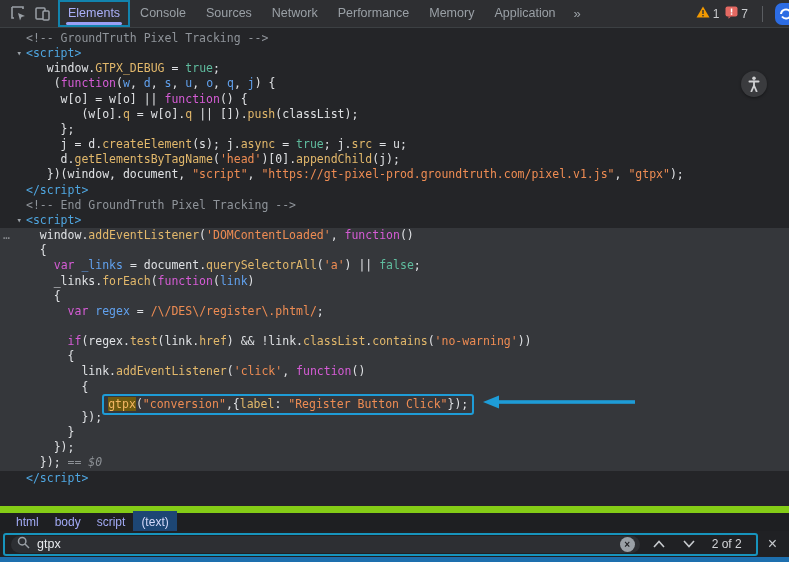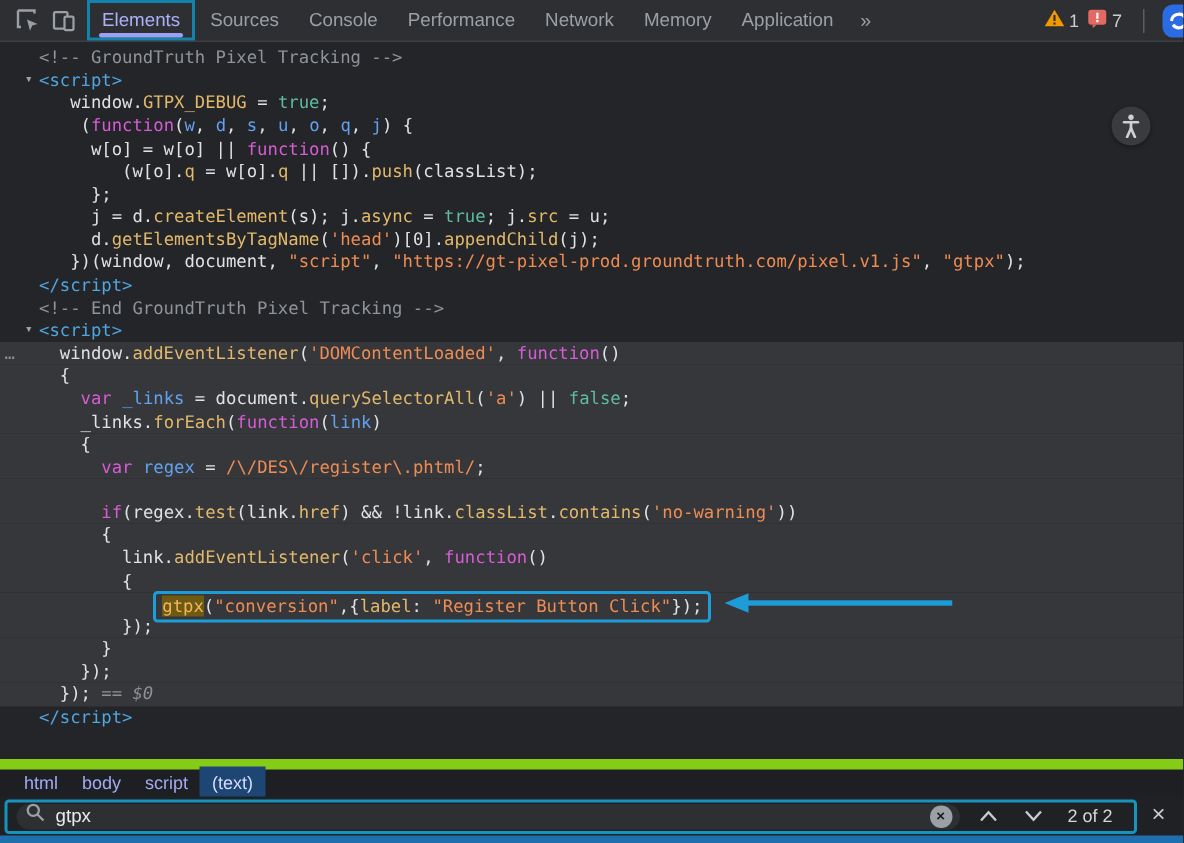--- a/index.html
+++ b/index.html
@@ -84,24 +84,24 @@
       </svg>
     </div>
     <div class="tool-icon">
       <svg width="17" height="17" viewBox="0 0 17 17">
         <rect x="2" y="3" width="9" height="11" rx="1" stroke="#9aa0a6" stroke-width="1.5" fill="none"></rect>
         <rect x="9" y="6" width="6" height="9" rx="1" fill="#2e2f32" stroke="#9aa0a6" stroke-width="1.5"></rect>
       </svg>
     </div>
     <div class="tabs">
       <div class="tab active">Elements</div>
+      <div class="tab">Console</div>
       <div class="tab">Sources</div>
-      <div class="tab">Console</div>
+      <div class="tab">Network</div>
       <div class="tab">Performance</div>
-      <div class="tab">Network</div>
       <div class="tab">Memory</div>
       <div class="tab">Application</div>
       <div class="tab-more">»</div>
     </div>
     <div class="toolbar-right">
       <div class="badge">
         <span>
           <svg width="14" height="12" viewBox="0 0 14 12">
             <polygon points="7,0.5 13.5,11.5 0.5,11.5" fill="#f29900"></polygon>
             <rect x="6.3" y="4" width="1.4" height="4" fill="#2e2f32"></rect>

